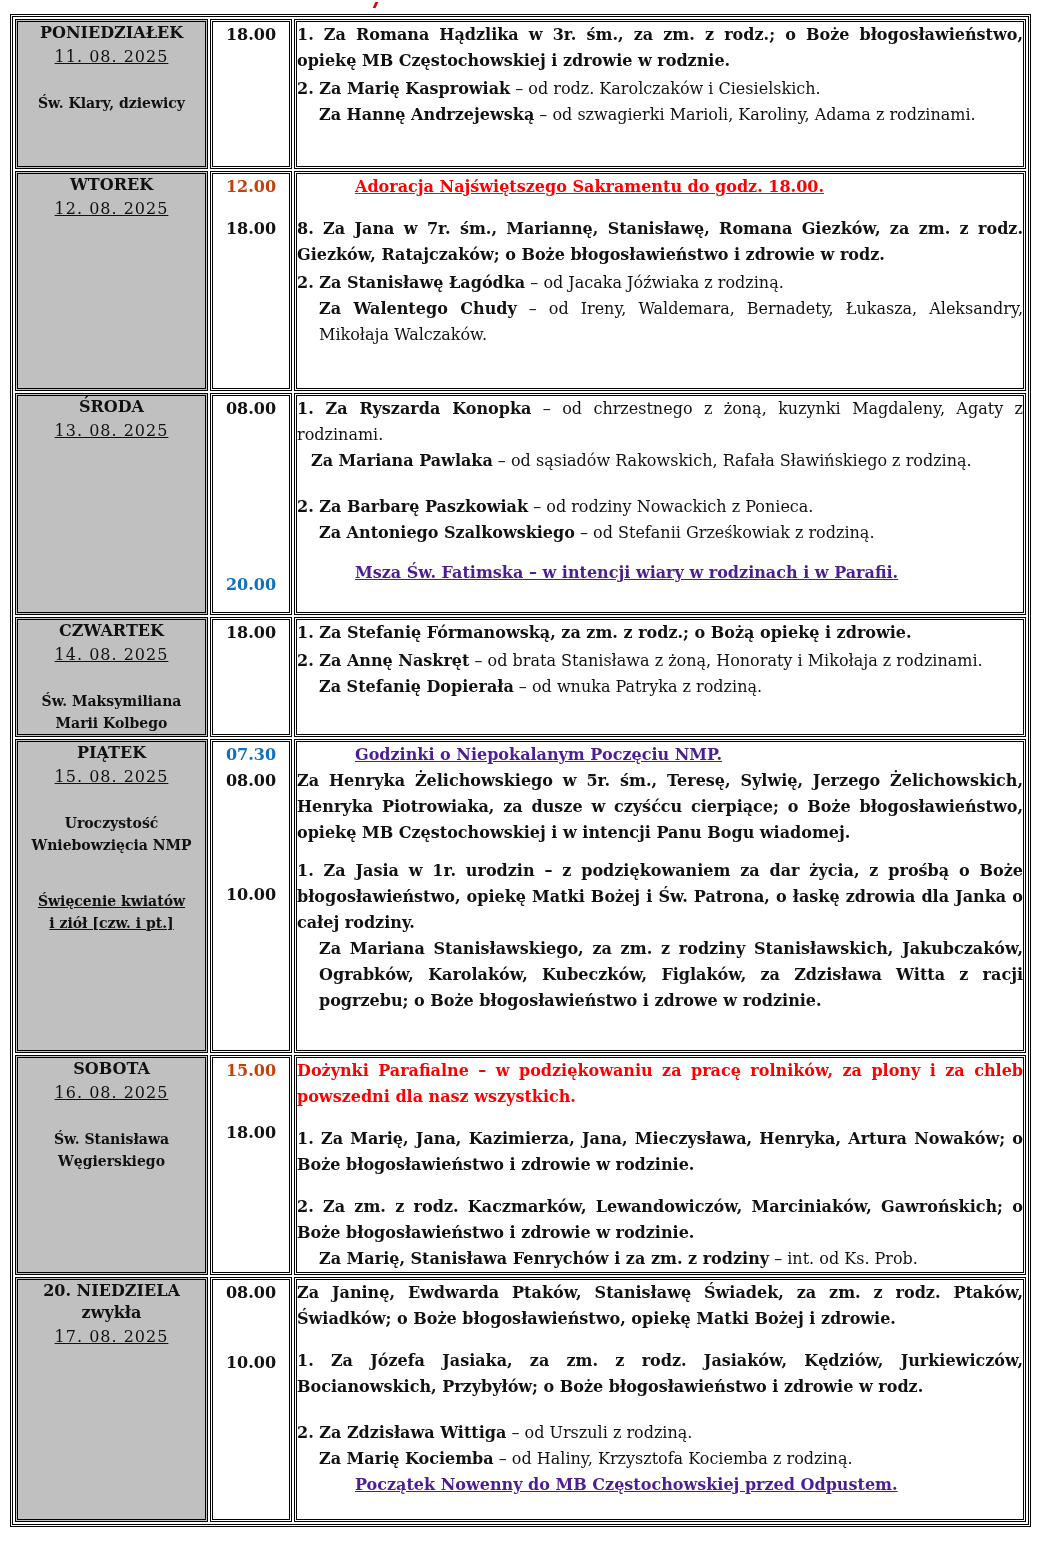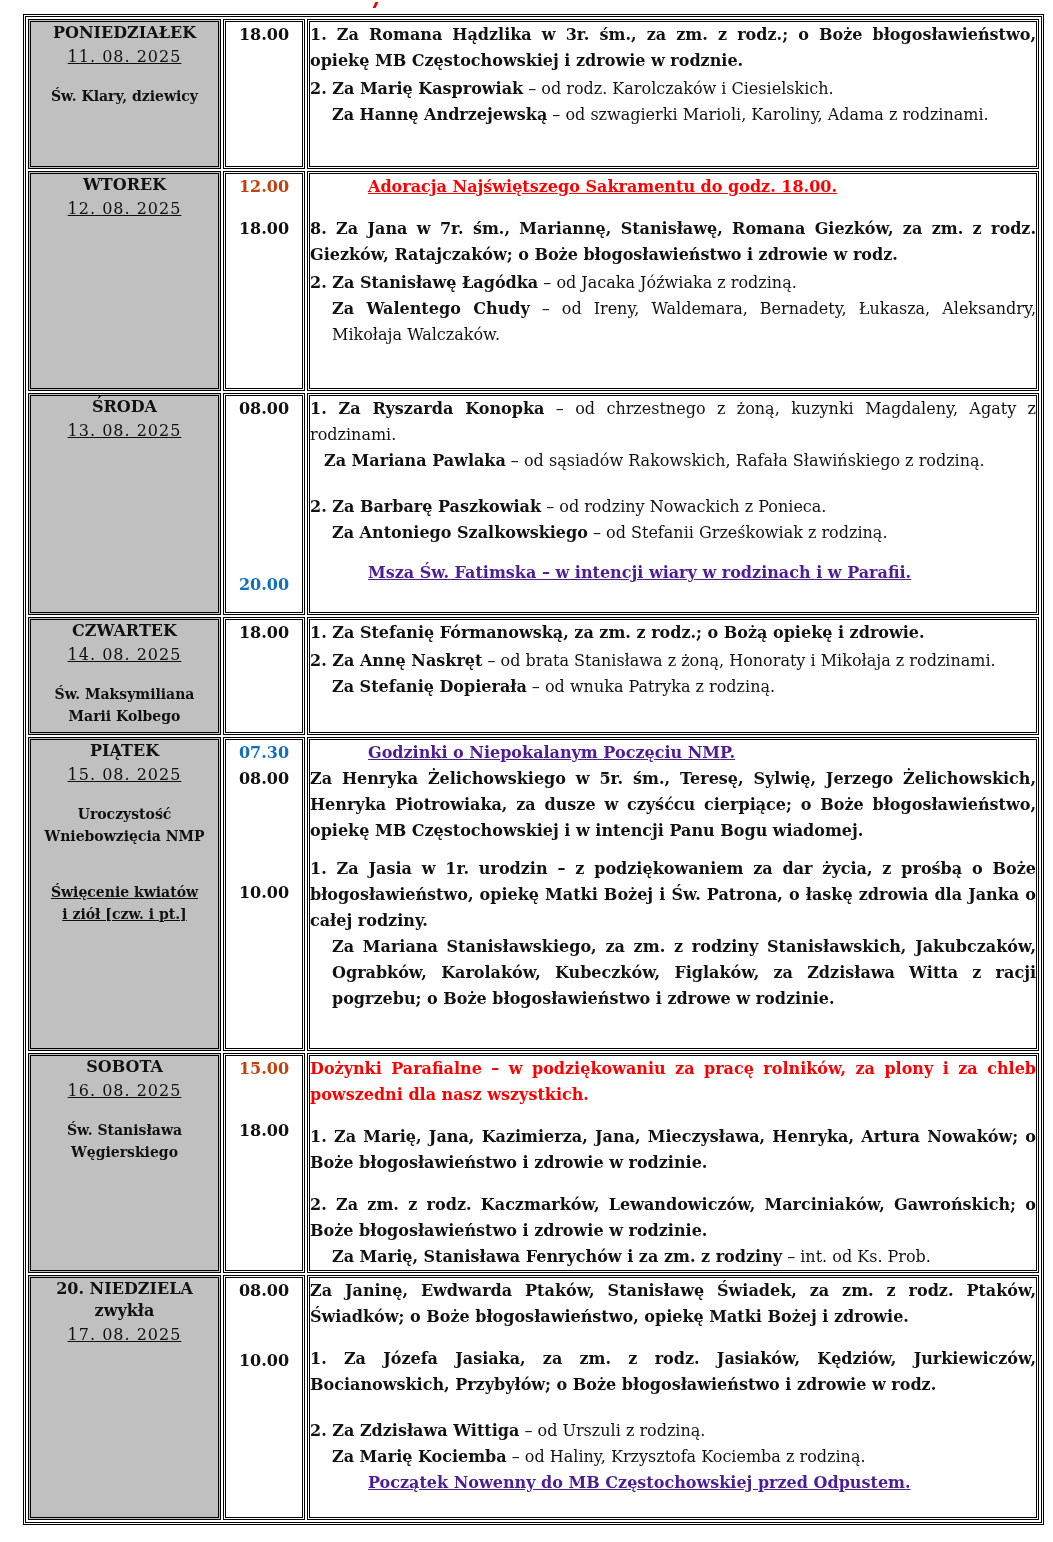--- a/index.html
+++ b/index.html
@@ -1,24 +1,24 @@
 <!DOCTYPE html>
 <html><head>
 <meta charset="utf-8">
 <style>
   html, body { margin: 0; padding: 0; background: #ffffff; }
   body { width: 1053px; height: 1542px; position: relative; font-family: "DejaVu Serif", serif; color: #111; }
-  .wrap { position: absolute; left: 23px; top: 14px; width: 1021px; }
+  .wrap { position: absolute; left: 10px; top: 14px; width: 1021px; }
   table.sched { border-collapse: separate; border-spacing: 2px; border: 3px double #000; width: 1021px; table-layout: fixed; }
   table.sched td { border: 3px double #000; vertical-align: top; padding: 0; }
   col.c1 { width: 193px; } col.c2 { width: 82px; }
   td.day { background: #c0c0c0; text-align: center; padding: 4px 4px 4px 4px; }
   .dayname { font-weight: bold; font-size: 16px; line-height: 22px; }
   .daydate { text-decoration: underline; font-size: 16px; line-height: 26px; letter-spacing: 1px; }
-  .feast { font-weight: bold; font-size: 14px; line-height: 22px; margin-top: 15px; }
+  .feast { font-weight: bold; font-size: 14px; line-height: 22px; margin-top: 22px; }
   .feast.u { text-decoration: underline; margin-top: 34px; }
   td.time { text-align: center; padding: 6px 0 4px 0; }
   .t { font-weight: bold; font-size: 16px; line-height: 26px; display: block; }
   .t.red { color: #c2410c; }
   .t.blue { color: #1070c0; }
   td.text { padding: 6px 10px 2px 10px; font-size: 16px; line-height: 26px; text-align: justify; }
   .p { margin: 0; }
   .gap { margin-top: 2px; }
   .b { font-weight: bold; }
   .ind { padding-left: 22px; }

